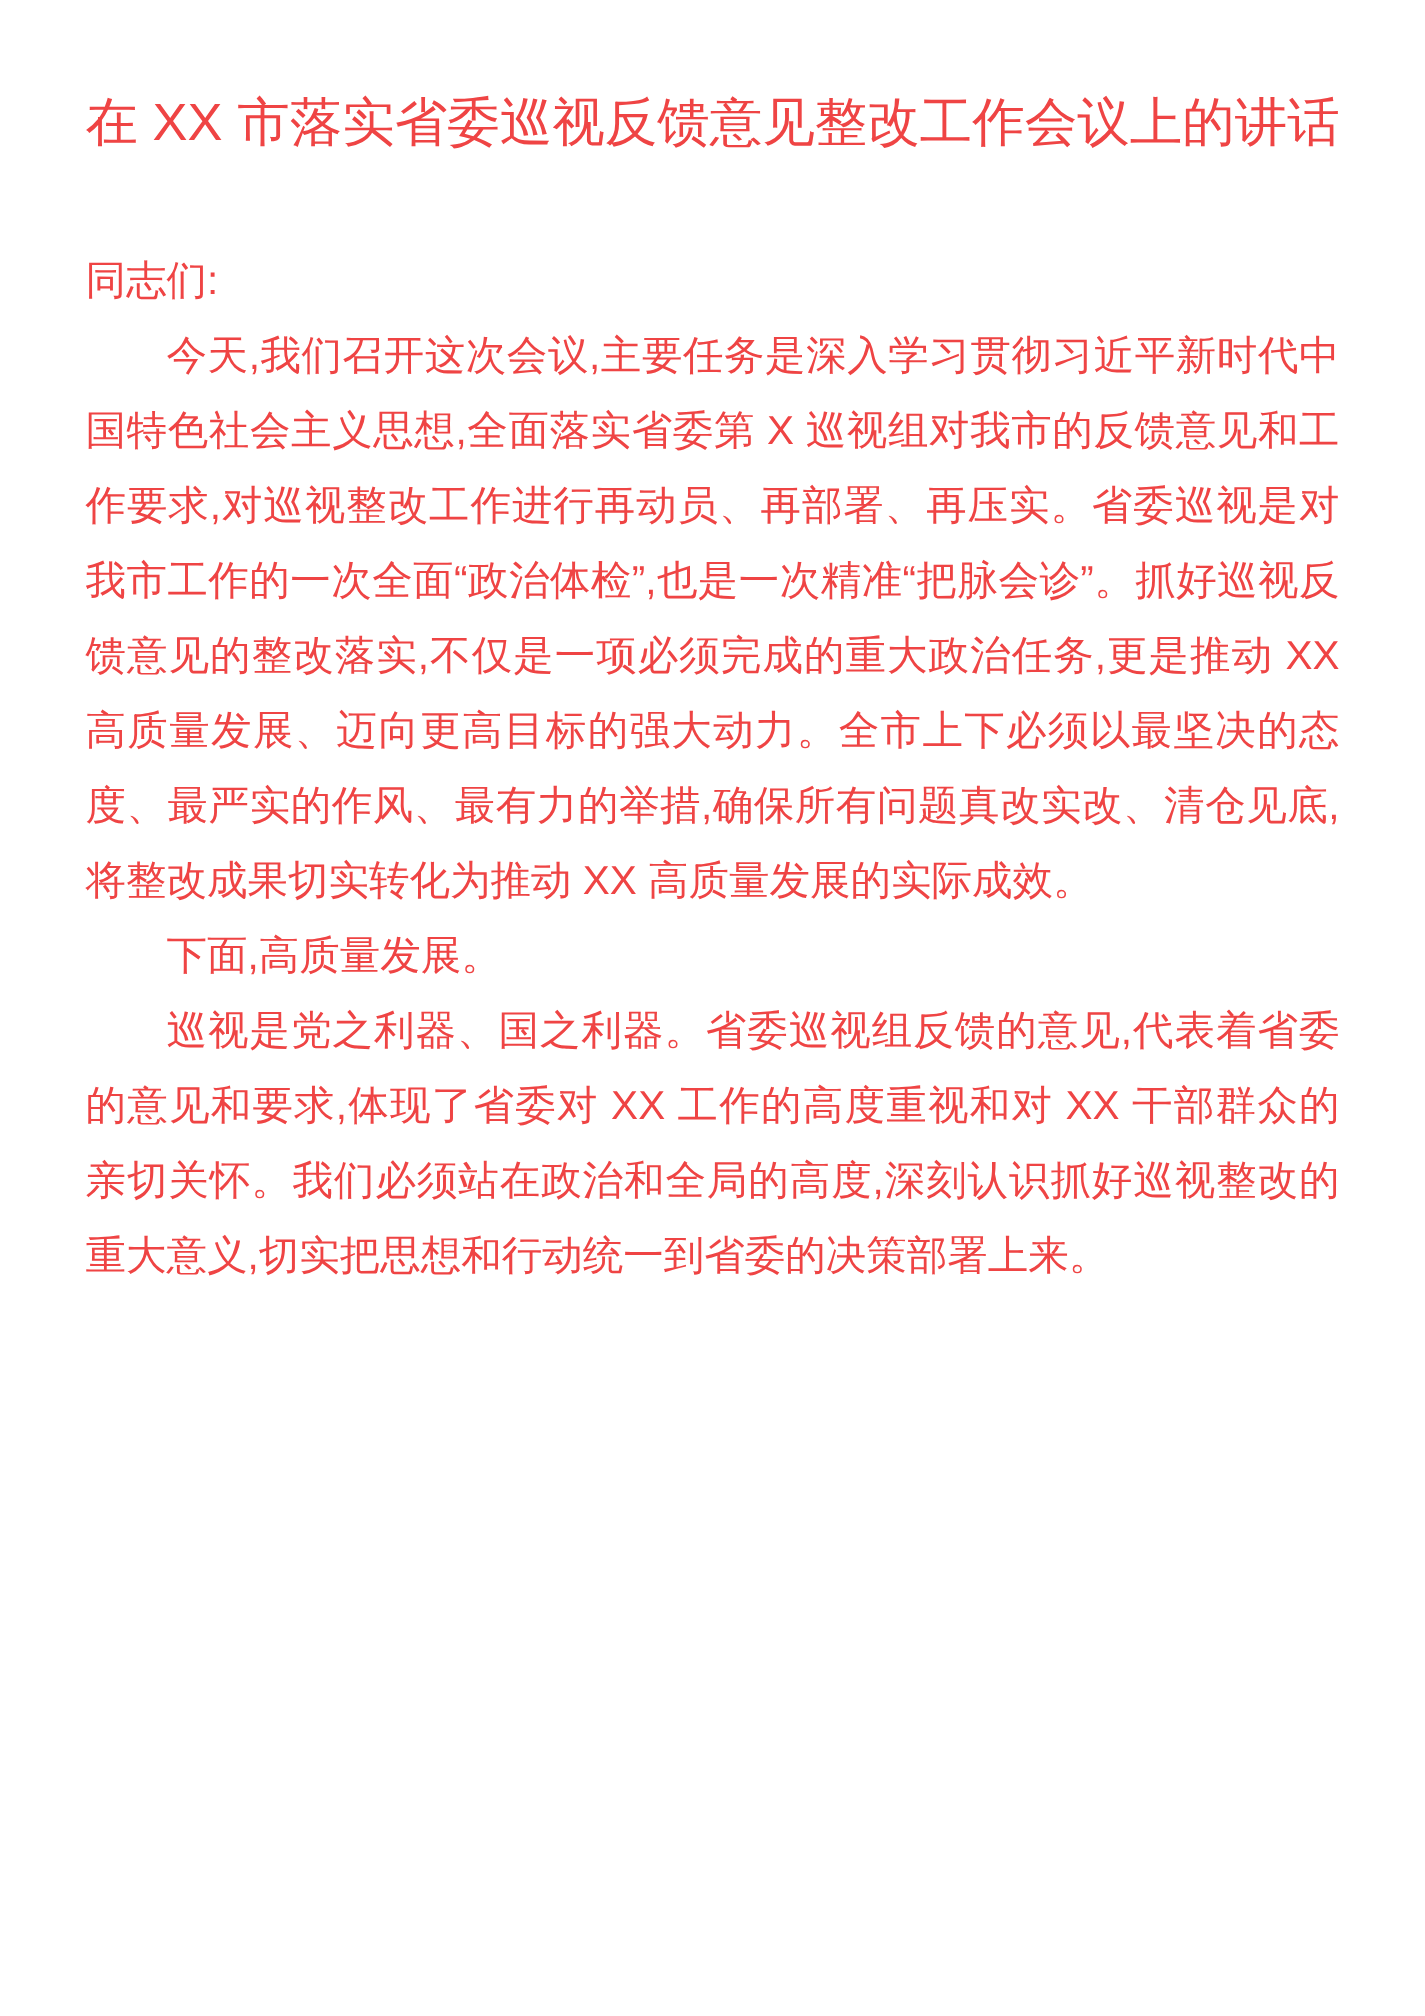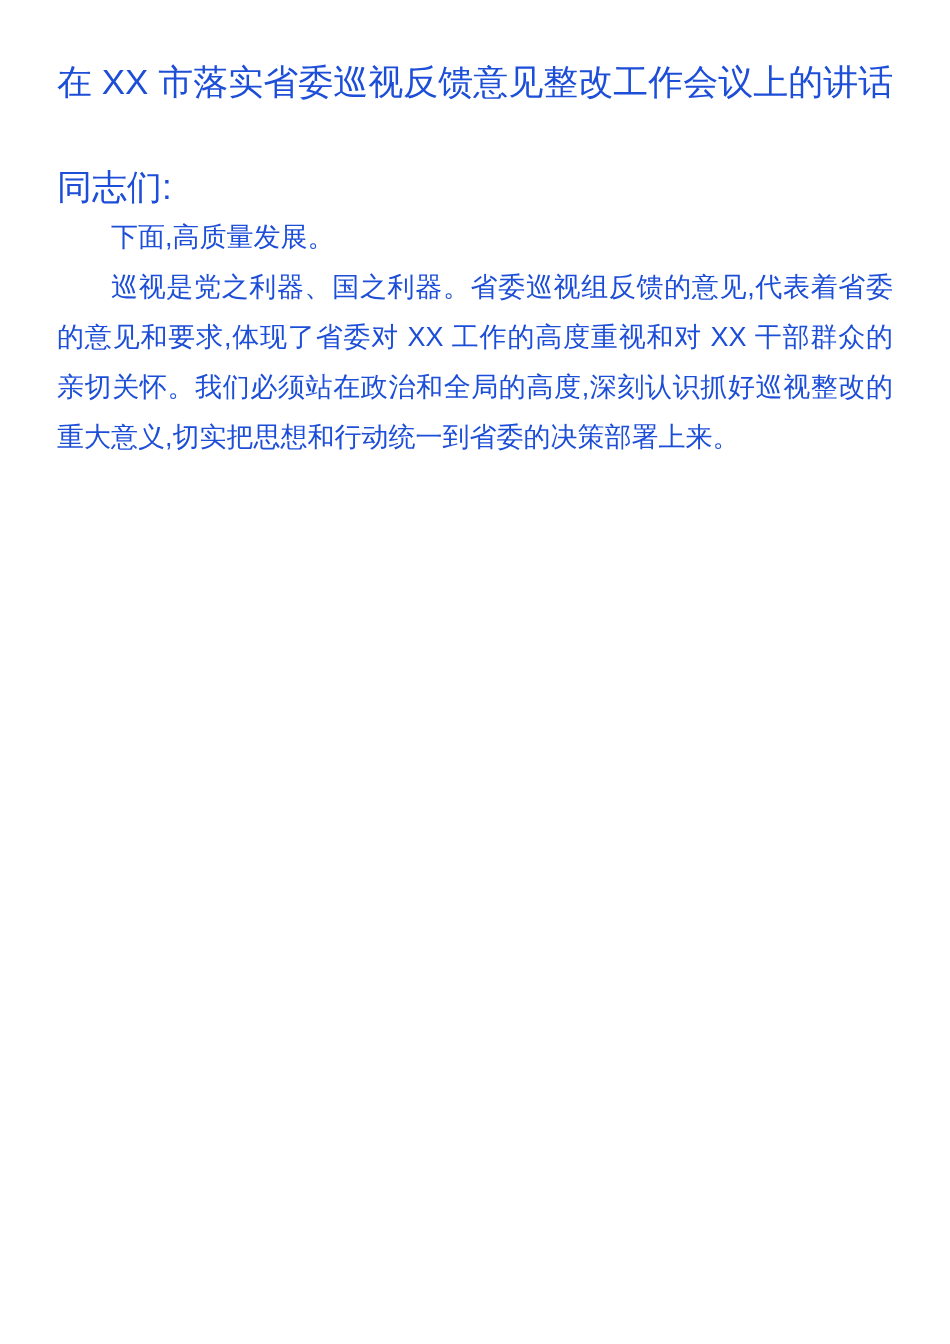--- a/index.html
+++ b/index.html
@@ -5,38 +5,38 @@
   html, body {
     margin: 0;
     padding: 0;
     background: #ffffff;
   }
   .page {
     position: relative;
     width: 950px;
     height: 1344px;
     background: #ffffff;
-    color: #1d4ed8;
+    color: #ef4444;
     font-family: "Liberation Sans", sans-serif;
     box-sizing: border-box;
     padding: 56px 57px 0 57px;
     overflow: hidden;
   }
   .doc-title {
     margin: 0 0 54px 0;
     font-size: 35px;
     line-height: 52px;
     font-weight: normal;
     text-align: center;
     white-space: nowrap;
     letter-spacing: 0;
   }
   .salutation {
     margin: 0;
-    font-size: 35px;
+    font-size: 27px;
     line-height: 50px;
     text-align: justify;
     text-indent: 0;
   }
   .para {
     margin: 0;
     font-size: 27px;
     line-height: 50px;
     text-align: justify;
     text-indent: 2em;
@@ -51,19 +51,20 @@
   }
 </style>
 </head>
 <body>
 
 <div class="page">
   <h1 class="doc-title">在 XX 市落实省委巡视反馈意见整改工作会议上的讲话</h1>
 
   <p class="salutation">同志们:</p>
 
+  <p class="para">今天,我们召开这次会议,主要任务是深入学习贯彻习近平新时代中国特色社会主义思想,全面落实省委第 X 巡视组对我市的反馈意见和工作要求,对巡视整改工作进行再动员、再部署、再压实。省委巡视是对我市工作的一次全面“政治体检”,也是一次精准“把脉会诊”。抓好巡视反馈意见的整改落实,不仅是一项必须完成的重大政治任务,更是推动 XX 高质量发展、迈向更高目标的强大动力。全市上下必须以最坚决的态度、最严实的作风、最有力的举措,确保所有问题真改实改、清仓见底,将整改成果切实转化为推动 XX 高质量发展的实际成效。</p>
 
   <p class="para">下面,高质量发展。</p>
 
 
   <p class="para">巡视是党之利器、国之利器。省委巡视组反馈的意见,代表着省委的意见和要求,体现了省委对 XX 工作的高度重视和对 XX 干部群众的亲切关怀。我们必须站在政治和全局的高度,深刻认识抓好巡视整改的重大意义,切实把思想和行动统一到省委的决策部署上来。</p>
 
 </div>
 
 </body></html>

